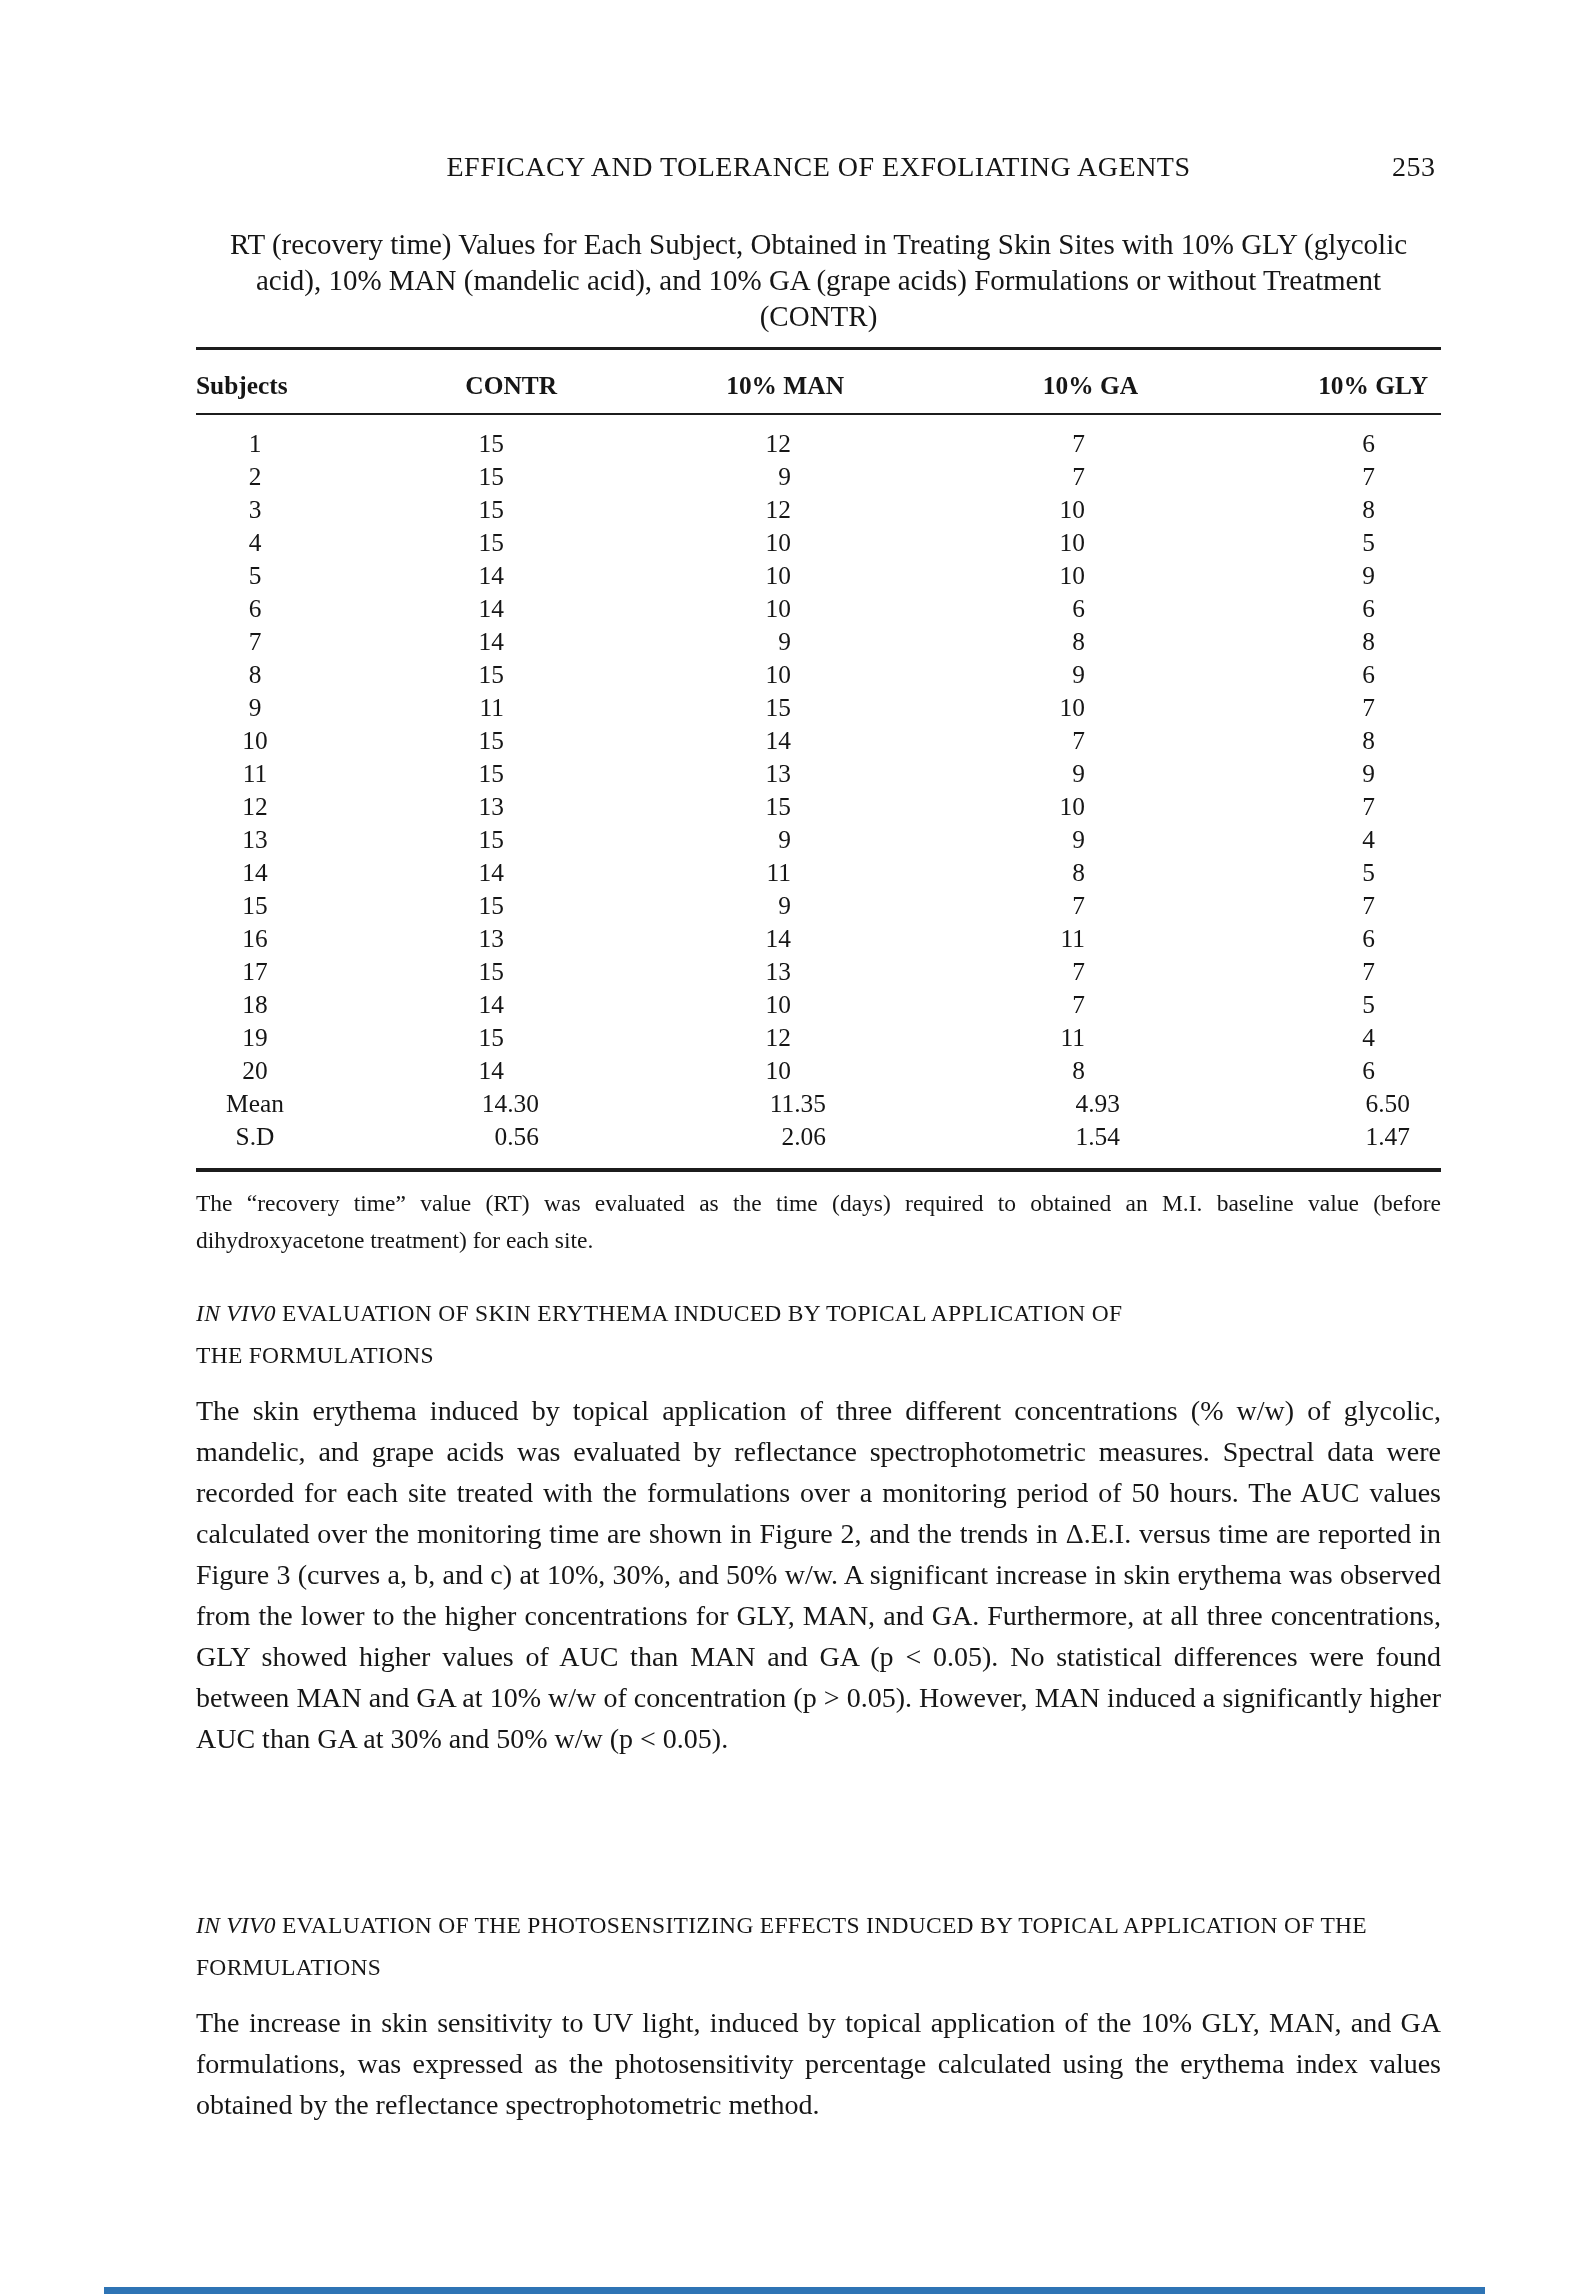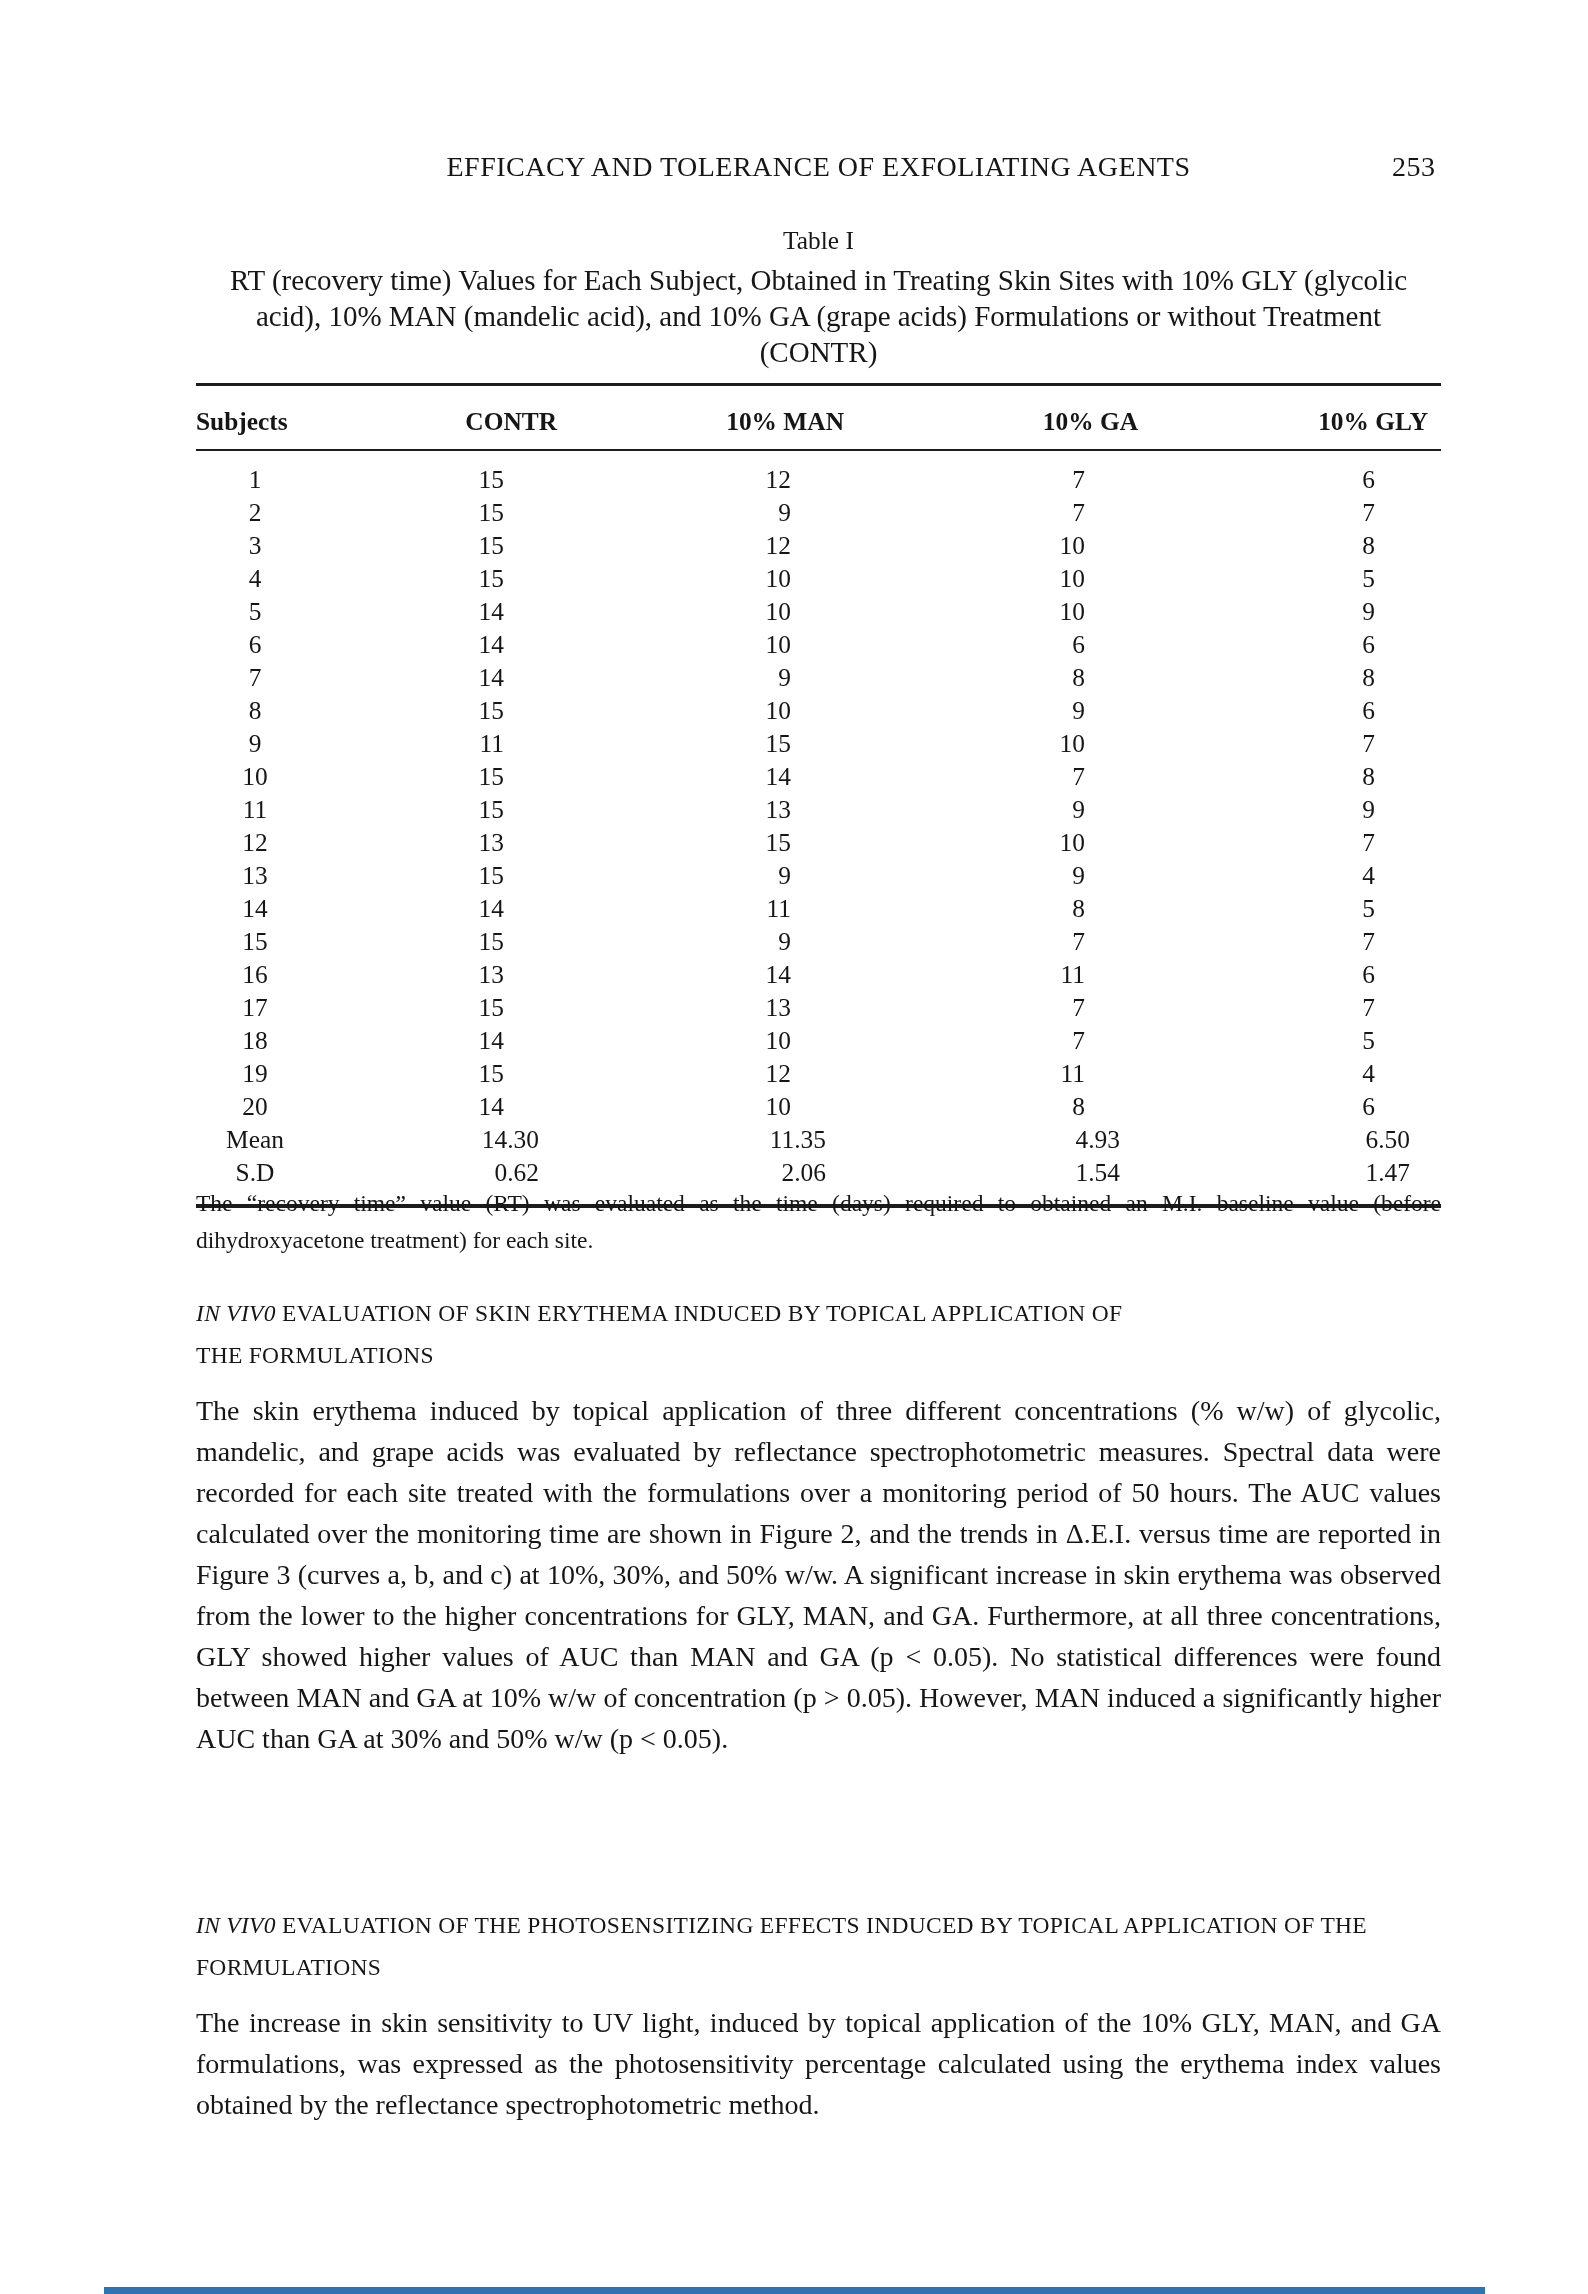--- a/index.html
+++ b/index.html
@@ -77,21 +77,20 @@
 <body>
 
 <div class="page">
 
   <div class="running-head-row">
     <span class="running-head">EFFICACY AND TOLERANCE OF EXFOLIATING AGENTS</span>
     <span class="page-number">253</span>
   </div>
 
   <div class="table-block">
-    <div class="table-title">Table I</div>
     <div class="table-caption">RT (recovery time) Values for Each Subject, Obtained in Treating Skin Sites with 10% GLY (glycolic acid), 10% MAN (mandelic acid), and 10% GA (grape acids) Formulations or without Treatment (CONTR)</div>
     <table class="data-table">
       <colgroup>
         <col style="width:118px">
           <col style="width:256px">
           <col style="width:287px">
           <col style="width:294px">
           <col style="width:290px">
       </colgroup>
       <thead>
@@ -246,21 +245,21 @@
           </tr>
           <tr>
             <td class="subj">Mean</td>
             <td class="num dec">14.30</td>
             <td class="num dec">11.35</td>
             <td class="num dec">4.93</td>
             <td class="num dec">6.50</td>
           </tr>
           <tr>
             <td class="subj">S.D</td>
-            <td class="num dec">0.62</td>
+            <td class="num dec">0.56</td>
             <td class="num dec">2.06</td>
             <td class="num dec">1.54</td>
             <td class="num dec">1.47</td>
           </tr>
         </tbody>
     </table>
   </div>
 
   <div class="footnote">The “recovery time” value (RT) was evaluated as the time (days) required to obtained an M.I. baseline value (before dihydroxyacetone treatment) for each site.</div>
 

